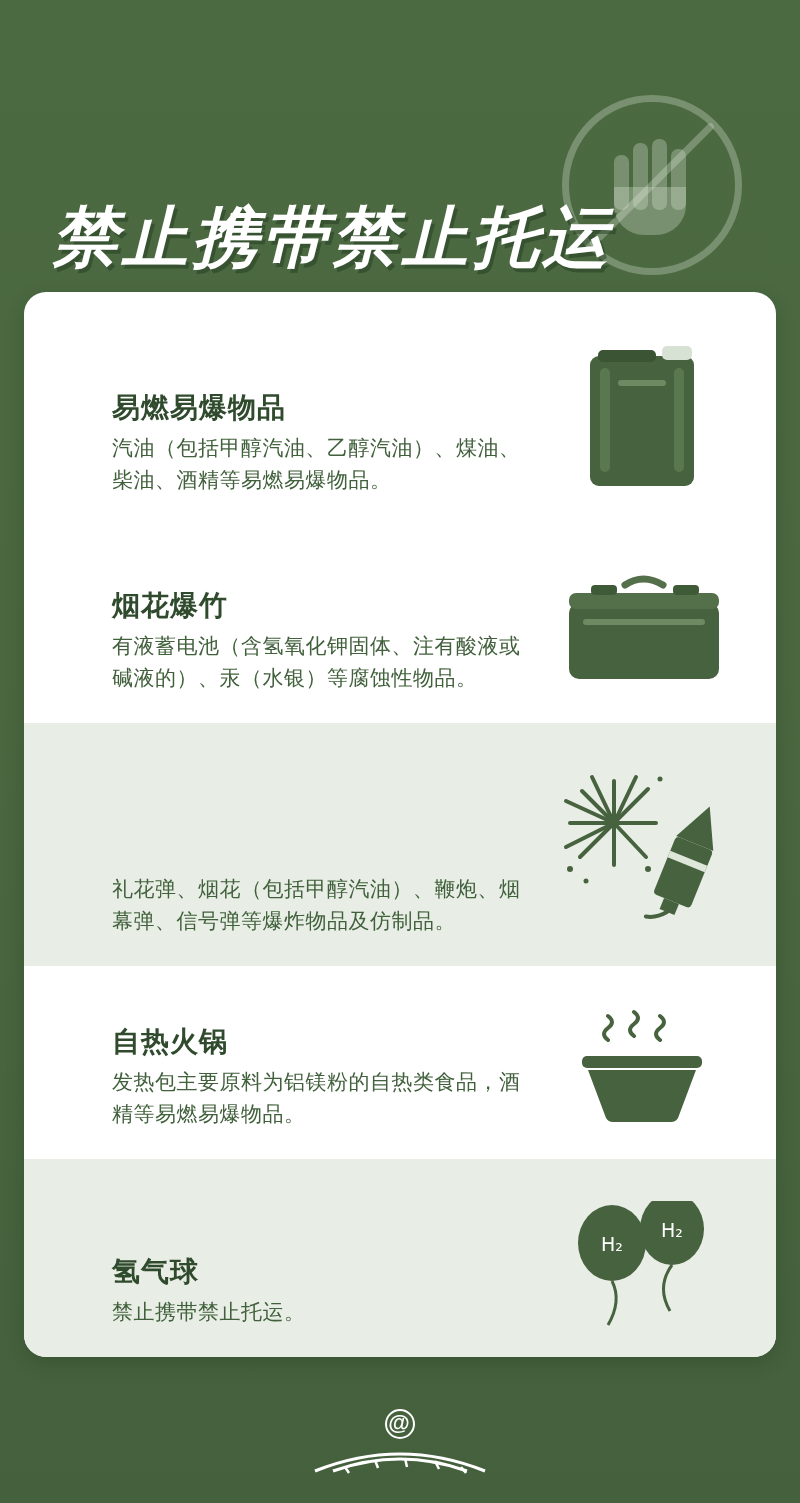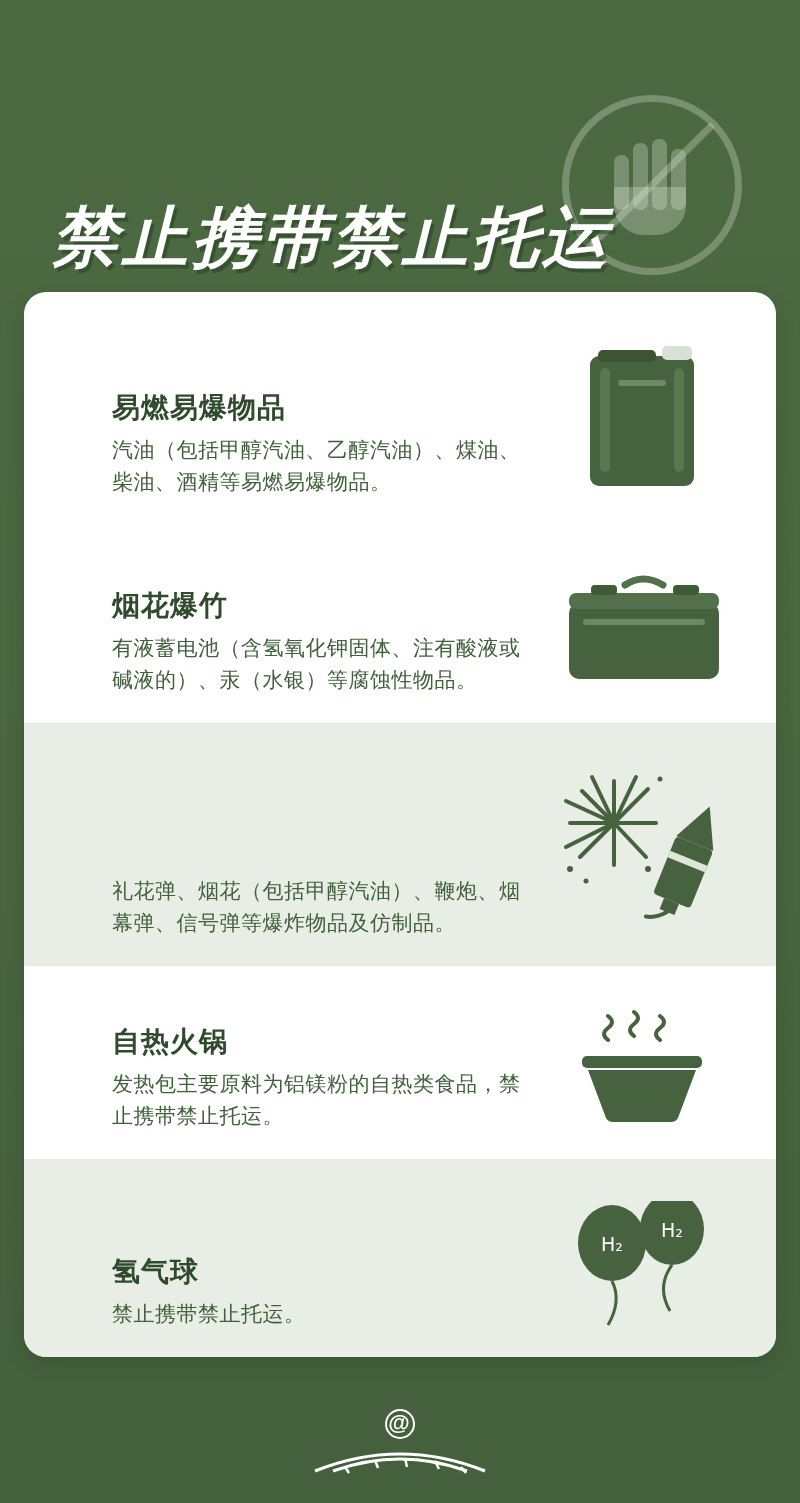--- a/index.html
+++ b/index.html
@@ -96,21 +96,21 @@
     color: #2f4a2c;
     letter-spacing: 1px;
     font-family: "DejaVu Sans", "Liberation Sans", sans-serif;
   }
   .row p {
     margin: 0;
     font-size: 21px;
     line-height: 1.55;
     color: #41603c;
     letter-spacing: 0.5px;
-    font-family: Liberation Serif, serif;
+    font-family: Liberation Mono, monospace;
   }
   .row .art {
     flex: 0 0 200px;
     width: 200px;
     min-height: 120px;
     display: flex;
     align-items: center;
     justify-content: center;
   }
 
@@ -239,21 +239,21 @@
           <path d="M130 150 q-8 10 -18 12" stroke="#47623e" stroke-width="4" fill="none" stroke-linecap="round"></path>
           <rect x="110" y="92" width="40" height="7" fill="#dfe7db"></rect>
         </g>
       </svg>
     </div>
   </div>
 
   <div class="row">
     <div class="text">
       <h3>自热火锅</h3>
-      <p>发热包主要原料为铝镁粉的自热类食品，禁止携带禁止托运。</p>
+      <p>发热包主要原料为铝镁粉的自热类食品，酒精等易燃易爆物品。</p>
     </div>
     <div class="art">
       <svg width="160" height="125" viewBox="0 0 160 125" aria-hidden="true">
         <g stroke="#47623e" stroke-width="4" fill="none" stroke-linecap="round">
           <path d="M46 8 q8 6 0 12 q-8 6 0 12"></path>
           <path d="M72 4 q8 6 0 12 q-8 6 0 12"></path>
           <path d="M98 8 q8 6 0 12 q-8 6 0 12"></path>
         </g>
         <rect x="20" y="48" width="120" height="12" rx="5" fill="#47623e"></rect>
         <path d="M26 62 h108 l-18 48 a8 8 0 0 1 -7 4 H51 a8 8 0 0 1 -7 -4 z" fill="#47623e"></path>

